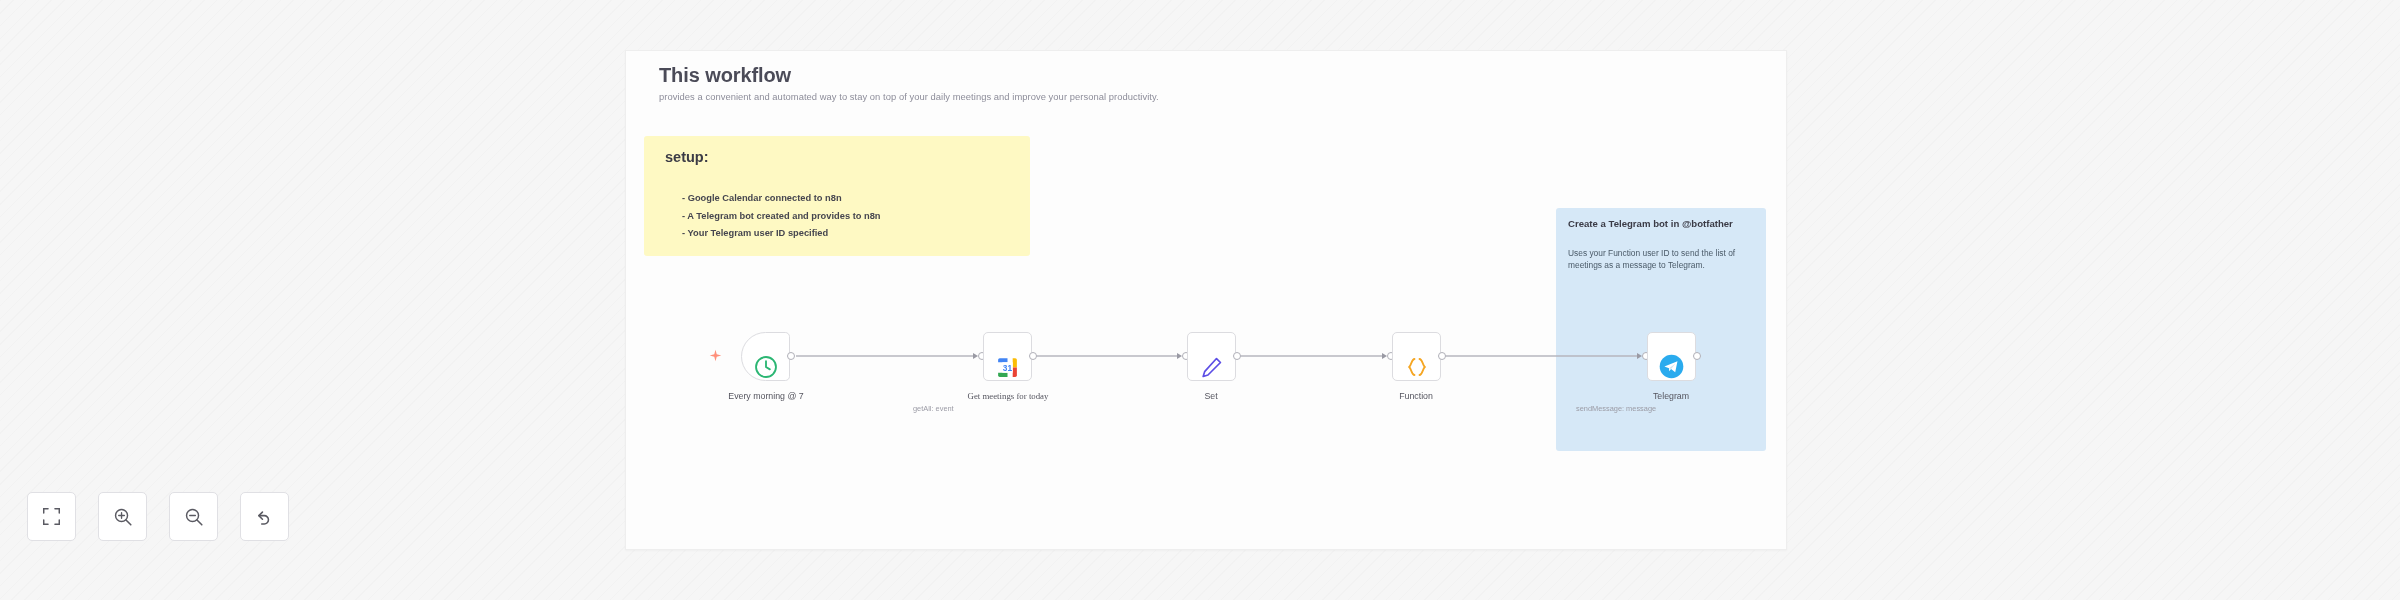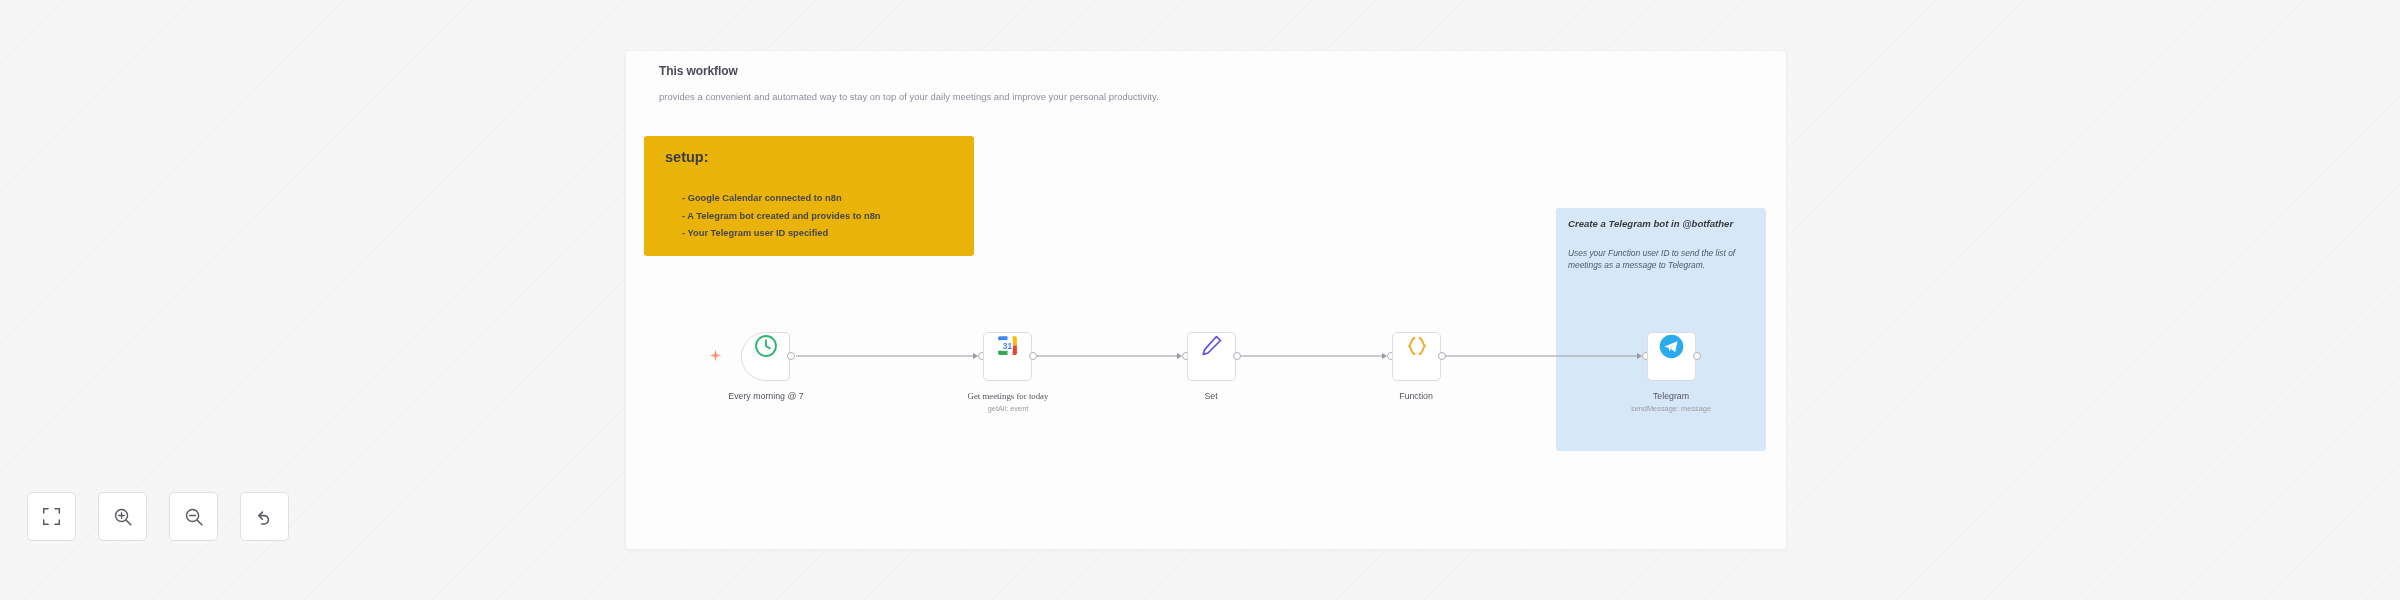--- a/index.html
+++ b/index.html
@@ -37,21 +37,21 @@
     background: #fdfdfd;
     border: 1px solid #eeeeee;
     box-shadow: 0 1px 2px rgba(0,0,0,0.03);
   }
 
   
   #wf-title {
     position: absolute;
     left: 33px;
     top: 13px;
-    font-size: 12px;
+    font-size: 20px;
     font-weight: bold;
     color: #4b4b58;
     letter-spacing: -0.1px;
     white-space: nowrap;
   }
   #wf-desc {
     position: absolute;
     left: 33px;
     top: 40px;
     font-size: 9.4px;
@@ -61,23 +61,23 @@
   }
 
   
   .sticky {
     position: absolute;
     box-sizing: border-box;
   }
   #sticky-setup {
     left: 18px;
     top: 85px;
-    width: 330px;
+    width: 386px;
     height: 120px;
-    background: #eab308;
+    background: #fef9c3;
     border-radius: 3px;
   }
   #sticky-setup .sticky-title {
     position: absolute;
     left: 21px;
     top: 13px;
     font-size: 14.5px;
     font-weight: bold;
     color: #3b3b45;
   }
@@ -98,21 +98,20 @@
     white-space: nowrap;
   }
 
   #sticky-telegram {
     left: 930px;
     top: 157px;
     width: 210px;
     height: 243px;
     background: #d6e8f7;
     border-radius: 3px;
-    font-style: italic;
   }
   #sticky-telegram .st-title {
     position: absolute;
     left: 12px;
     top: 10px;
     width: 186px;
     font-size: 9.6px;
     font-weight: bold;
     color: #3a3a45;
     line-height: 12.5px;
@@ -140,39 +139,38 @@
   
   .node {
     position: absolute;
     width: 49px;
     height: 49px;
     background: #ffffff;
     border: 1px solid #dcdce0;
     border-radius: 5px;
     box-sizing: border-box;
     display: flex;
-    align-items: flex-start;
+    align-items: flex-end;
     justify-content: center;
   }
   .node.trigger {
     border-top-left-radius: 26px;
     border-bottom-left-radius: 26px;
   }
   .node-label {
     position: absolute;
     width: 190px;
     text-align: center;
     font-size: 8.8px;
     color: #55555f;
     white-space: nowrap;
   }
   .node-sublabel {
     position: absolute;
     width: 190px;
-    text-align: center;
     font-size: 7.4px;
     color: #9b9ba5;
     white-space: nowrap;
   }
 
   .endpoint {
     position: absolute;
     width: 8px;
     height: 8px;
     border-radius: 50%;

